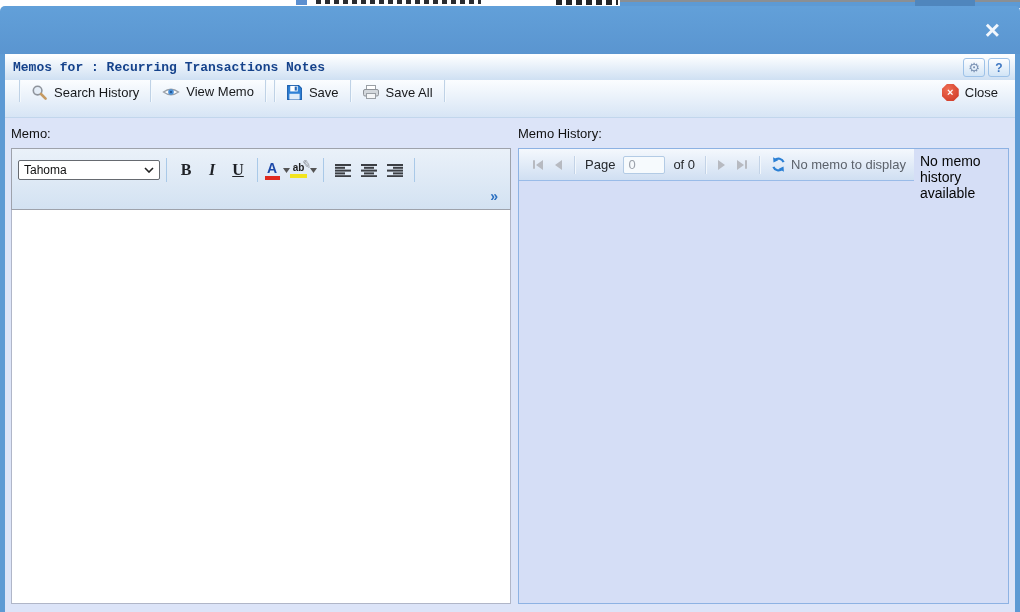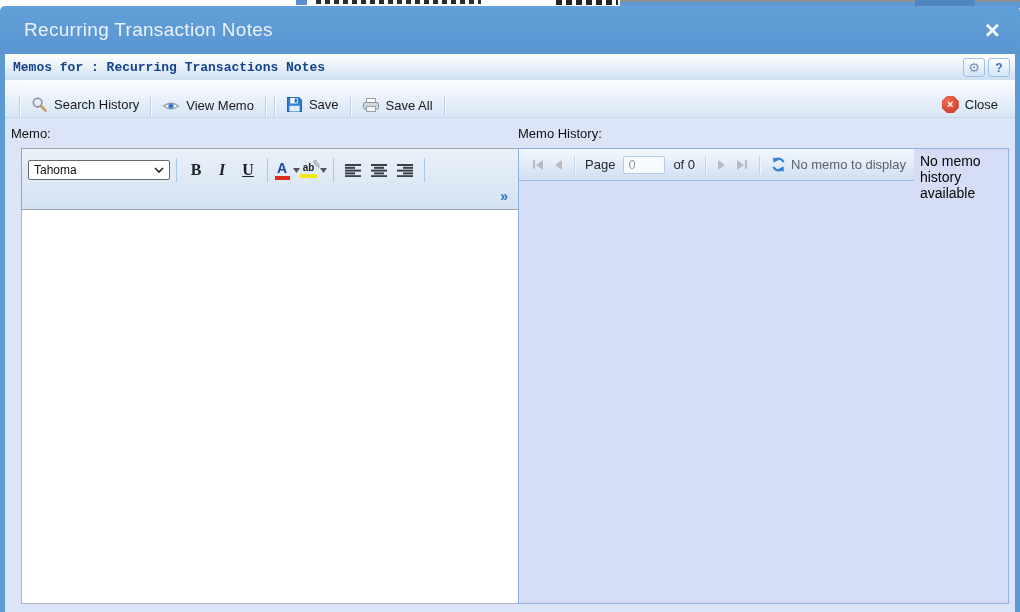--- a/index.html
+++ b/index.html
@@ -36,38 +36,38 @@
   .subheader-title { color:#15428b; font-weight:700; font-size:13px;font-family:Liberation Mono, monospace; }
   .sub-btns { margin-left:auto; display:flex; gap:3px; }
   .mini-btn { width:22px; height:19px; border:1px solid #9ec2e8; border-radius:3px;
               background:linear-gradient(#fdfeff,#d2e4f6); display:flex; align-items:center;
               justify-content:center; cursor:pointer; }
   .gear-glyph { color:#7b92b4; font-size:13px; line-height:13px; }
   .help-glyph { color:#3f77c2; font-size:12px; font-weight:700; }
 
   
   .toolbar { height:38px; background:linear-gradient(#fbfdff,#d7e5f5);
-              border-bottom:1px solid #c2d6ec; display:flex; align-items:flex-end; padding:0 10px; }
+              border-bottom:1px solid #c2d6ec; display:flex; align-items:flex-start; padding:0 10px; }
   .tbtn { display:flex; align-items:center; gap:6px; padding:4px 7px; cursor:pointer;
               color:#17191c; font-size:13px; white-space:nowrap; border-radius:3px; }
   .tsep { width:1px; height:22px; background:#bfd2e6; box-shadow:1px 0 0 #f4f9fd; margin:0 4px; }
   .t-right { margin-left:auto; }
   .octagon { width:17px; height:17px; background:radial-gradient(circle at 35% 30%,#ef6d52,#cb3322);
               clip-path:polygon(30% 0,70% 0,100% 30%,100% 70%,70% 100%,30% 100%,0 70%,0 30%);
               display:flex; align-items:center; justify-content:center;
               color:#fff; font-size:11px; font-weight:700; line-height:11px; }
 
   
   .content { position:absolute; left:0; right:0; top:64px; bottom:0; }
   .panel-label { position:absolute; top:8px; font-size:13px; color:#111; }
   .memo-label { left:6px; }
   .history-label { left:513px; }
 
   
-  .editor { position:absolute; left:16px; top:30px; width:500px; bottom:8px;
+  .editor { position:absolute; left:6px; top:30px; width:500px; bottom:8px;
               display:flex; flex-direction:column; }
   .ed-toolbar { border:1px solid #9ea2ab; background:linear-gradient(#eaf1f9,#d3e2f2);
               padding:6px 6px 2px 6px; }
   .ed-row1 { display:flex; align-items:center; height:30px; }
   .ed-row2 { display:flex; justify-content:flex-end; align-items:center; height:22px; padding-right:6px; }
   .ed-sep { width:1px; height:24px; background:#a9c9e8; margin:0 6px; }
   .ed-btn { display:flex; align-items:center; justify-content:center; min-width:26px; height:26px;
               cursor:pointer; border-radius:2px; }
   .fmt { font-family:"Liberation Serif","DejaVu Serif",serif; font-size:16px; font-weight:700; color:#1e2126; }
   .fmt-i { font-style:italic; font-weight:700; }
@@ -114,21 +114,20 @@
     <div class="bg-frag1"></div>
     <div class="bg-frag2"></div>
     <div class="bg-frag3"></div>
     <div class="bg-blue-right"></div>
     <div class="bg-blue-dark"></div>
   </div>
 
   <div class="modal">
 
     <div class="titlebar">
-      <span class="titlebar-text">Recurring Transaction Notes</span>
       <span class="titlebar-close">×</span>
     </div>
 
     <div class="modal-body">
 
       <div class="subheader">
         <span class="subheader-title">Memos for : Recurring Transactions Notes</span>
         <span class="sub-btns">
           <span class="mini-btn">
             <span class="gear-glyph">⚙</span>

